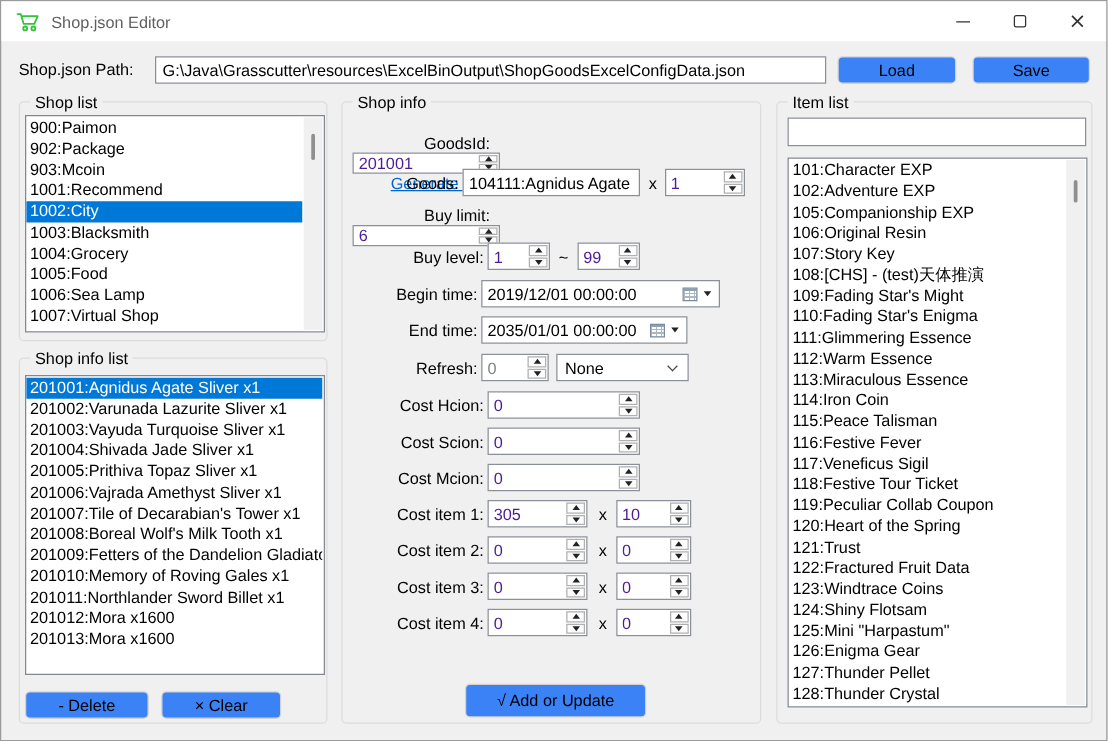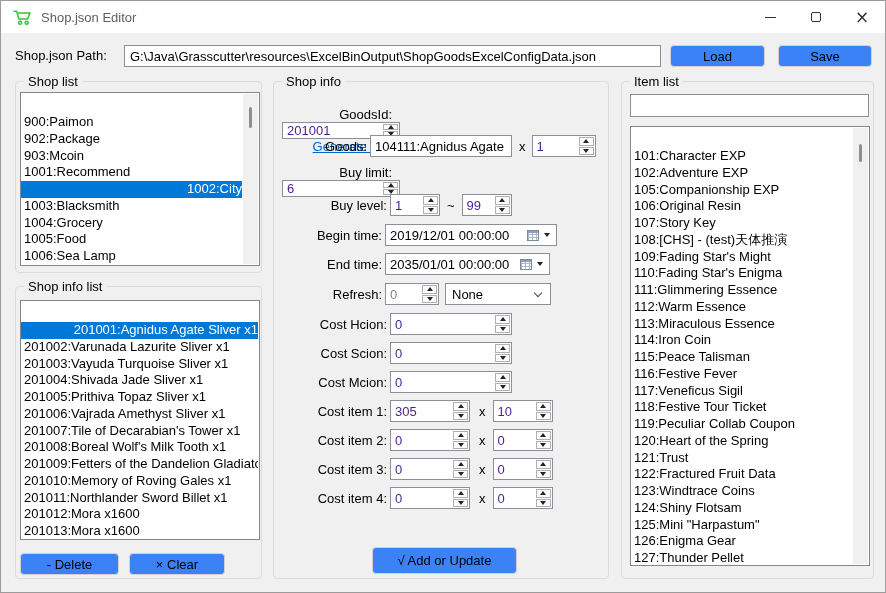--- a/index.html
+++ b/index.html
@@ -21,23 +21,23 @@
   .winbtn { width:46px; height:32px; display:flex; align-items:center; justify-content:center; }
   .glyph-min { width:11px; height:1px; background:#333; }
   .glyph-max { width:10px; height:10px; border:1px solid #333; border-radius:2px; }
   .glyph-close { font-size:17px; color:#333; line-height:1; font-family:"DejaVu Sans",sans-serif; }
   
   .textbox { position:absolute; background:#fff; border:1px solid #8a8f99; font-size:13px; padding:0 5px; font-family:inherit; color:#000; }
   .btn { position:absolute; background:#3b82f6; border:1px solid #d2d2d2; border-radius:4px; font-size:13px; font-family:inherit; color:#000; display:flex; align-items:center; justify-content:center; cursor:default; }
   .groupbox { position:absolute; border:1px solid #dcdcdc; border-radius:4px; }
   .gb-label { position:absolute; top:-8px; left:8px; background:#f0f0f0; padding:0 4px; font-size:13px; line-height:15px; }
   .listbox { position:absolute; background:#fff; border:1px solid #828790; }
-  .list-inner { position:absolute; left:0; top:1px; bottom:1px; overflow:hidden;margin-top:20px; }
+  .list-inner { position:absolute; left:0; top:1px; bottom:1px; overflow:hidden; }
   .list-item { height:16.75px; line-height:16.75px; font-size:13px; padding-left:3px; white-space:nowrap; overflow:hidden; }
-  .list-item.selected { background:#0078d7; color:#fff;text-align:right; }
+  .list-item.selected { background:#0078d7; color:#fff; }
   .vtrack { position:absolute; top:1px; bottom:1px; right:1px; width:15px; background:#f0f0f0; }
   .vthumb { position:absolute; left:6px; width:3px; background:#8f8f8f; border-radius:2px; }
   
   .spin { display:flex; align-items:stretch; height:22px; border:1px solid #8a8f99; background:#fff; }
   .spin input { border:0; outline:0; flex:1; min-width:0; font-size:13px; padding-left:4px; font-family:inherit; background:transparent; color:#4c1d95; }
   .spin.disabled input { color:#838383; }
   .spin-btns { width:17px; display:flex; flex-direction:column; padding:1px; }
   .spin-btn { flex:1; border:1px solid #b0b0b0; background:#fdfdfd; display:flex; align-items:center; justify-content:center; }
   .spin-btn + .spin-btn { margin-top:1px; }
   .tri-up { width:0; height:0; border-left:3px solid transparent; border-right:3px solid transparent; border-bottom:4px solid #222; }
@@ -208,21 +208,21 @@
           </div>
           <div class="spin-btn">
             <i class="tri-down"></i>
           </div>
         </div>
     </div>
   </div>
 
   <div class="fi-row" style="top:142px;">
     <span class="fi-label lw100">Begin time:</span>
-    <div class="dtp" style="width:172px;">
+    <div class="dtp" style="width:191px;">
       <span class="dt-val">2019/12/01 00:00:00</span>
       <span class="cal-icon"></span>
       <i class="tri-down"></i>
     </div>
   </div>
 
   <div class="fi-row" style="top:171px;">
     <span class="fi-label lw100">End time:</span>
     <div class="dtp" style="width:165px;">
       <span class="dt-val">2035/01/01 00:00:00</span>

